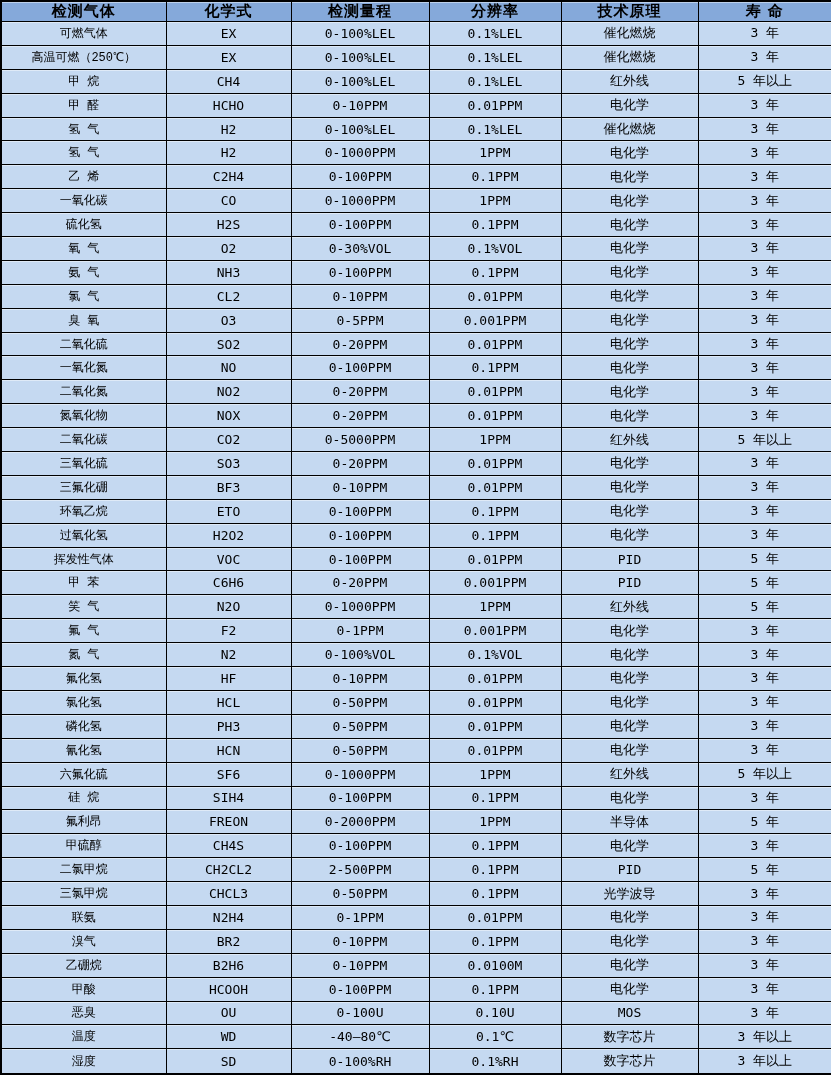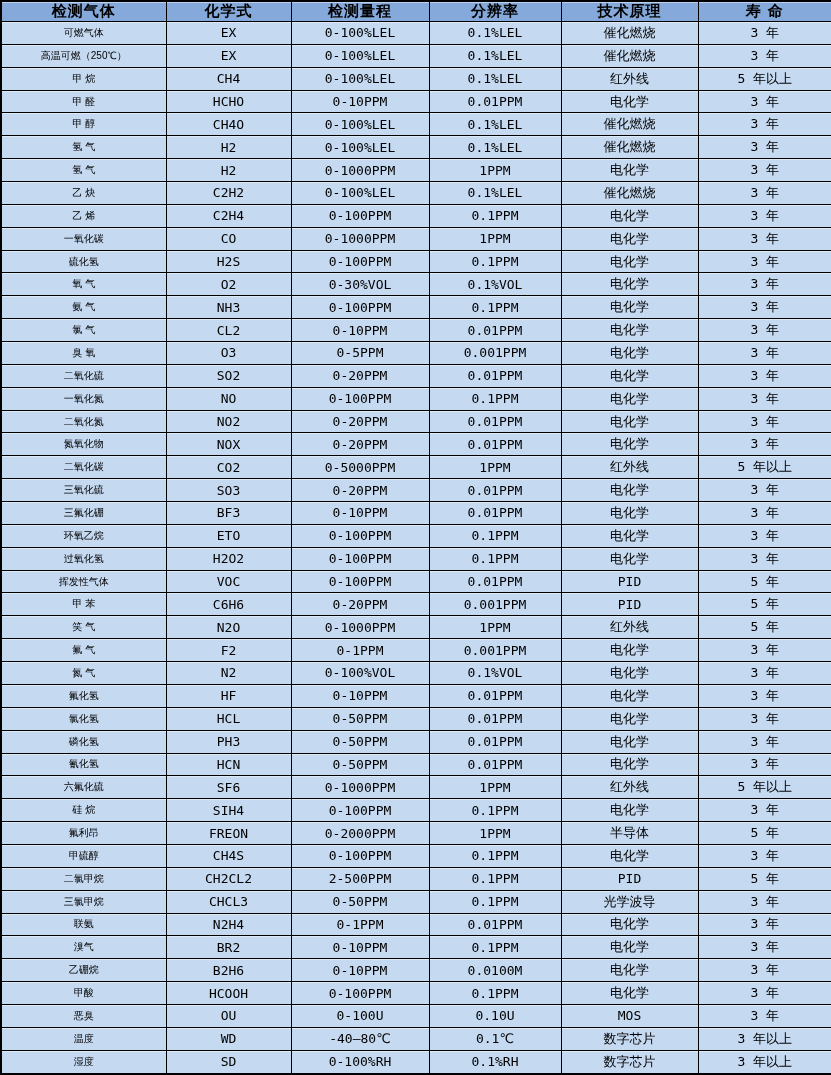--- a/index.html
+++ b/index.html
@@ -38,22 +38,22 @@
     font-weight: bold;
     letter-spacing: 1px;
   }
   table.spec-table tbody td {
     background: var(--row-bg, #c5d9f1);
     font-size: 13px;
     font-family: "DejaVu Sans Mono", "DejaVu Sans", monospace;
   }
   
   table.spec-table tbody td.col-0 {
-    font-size: 10px;
-    font-family: Liberation Sans, sans-serif;
+    font-size: 12px;
+    font-family: Liberation Mono, monospace;
   }
   col.c0 { width: 165px; }
   col.c1 { width: 125px; }
   col.c2 { width: 138px; }
   col.c3 { width: 132px; }
   col.c4 { width: 137px; }
   col.c5 { width: 134px; }
 </style>
 </head>
 <body>
@@ -105,49 +105,33 @@
         </tr>
         <tr>
           <td class="col-0">甲 醛</td>
           <td class="col-1">HCHO</td>
           <td class="col-2">0-10PPM</td>
           <td class="col-3">0.01PPM</td>
           <td class="col-4">电化学</td>
           <td class="col-5">3 年</td>
         </tr>
         <tr>
-          <td class="col-0">甲 醇</td>
-          <td class="col-1">CH4O</td>
-          <td class="col-2">0-100%LEL</td>
-          <td class="col-3">0.1%LEL</td>
-          <td class="col-4">催化燃烧</td>
-          <td class="col-5">3 年</td>
-        </tr>
-        <tr>
           <td class="col-0">氢 气</td>
           <td class="col-1">H2</td>
           <td class="col-2">0-100%LEL</td>
           <td class="col-3">0.1%LEL</td>
           <td class="col-4">催化燃烧</td>
           <td class="col-5">3 年</td>
         </tr>
         <tr>
           <td class="col-0">氢 气</td>
           <td class="col-1">H2</td>
           <td class="col-2">0-1000PPM</td>
           <td class="col-3">1PPM</td>
           <td class="col-4">电化学</td>
-          <td class="col-5">3 年</td>
-        </tr>
-        <tr>
-          <td class="col-0">乙 炔</td>
-          <td class="col-1">C2H2</td>
-          <td class="col-2">0-100%LEL</td>
-          <td class="col-3">0.1%LEL</td>
-          <td class="col-4">催化燃烧</td>
           <td class="col-5">3 年</td>
         </tr>
         <tr>
           <td class="col-0">乙 烯</td>
           <td class="col-1">C2H4</td>
           <td class="col-2">0-100PPM</td>
           <td class="col-3">0.1PPM</td>
           <td class="col-4">电化学</td>
           <td class="col-5">3 年</td>
         </tr>

